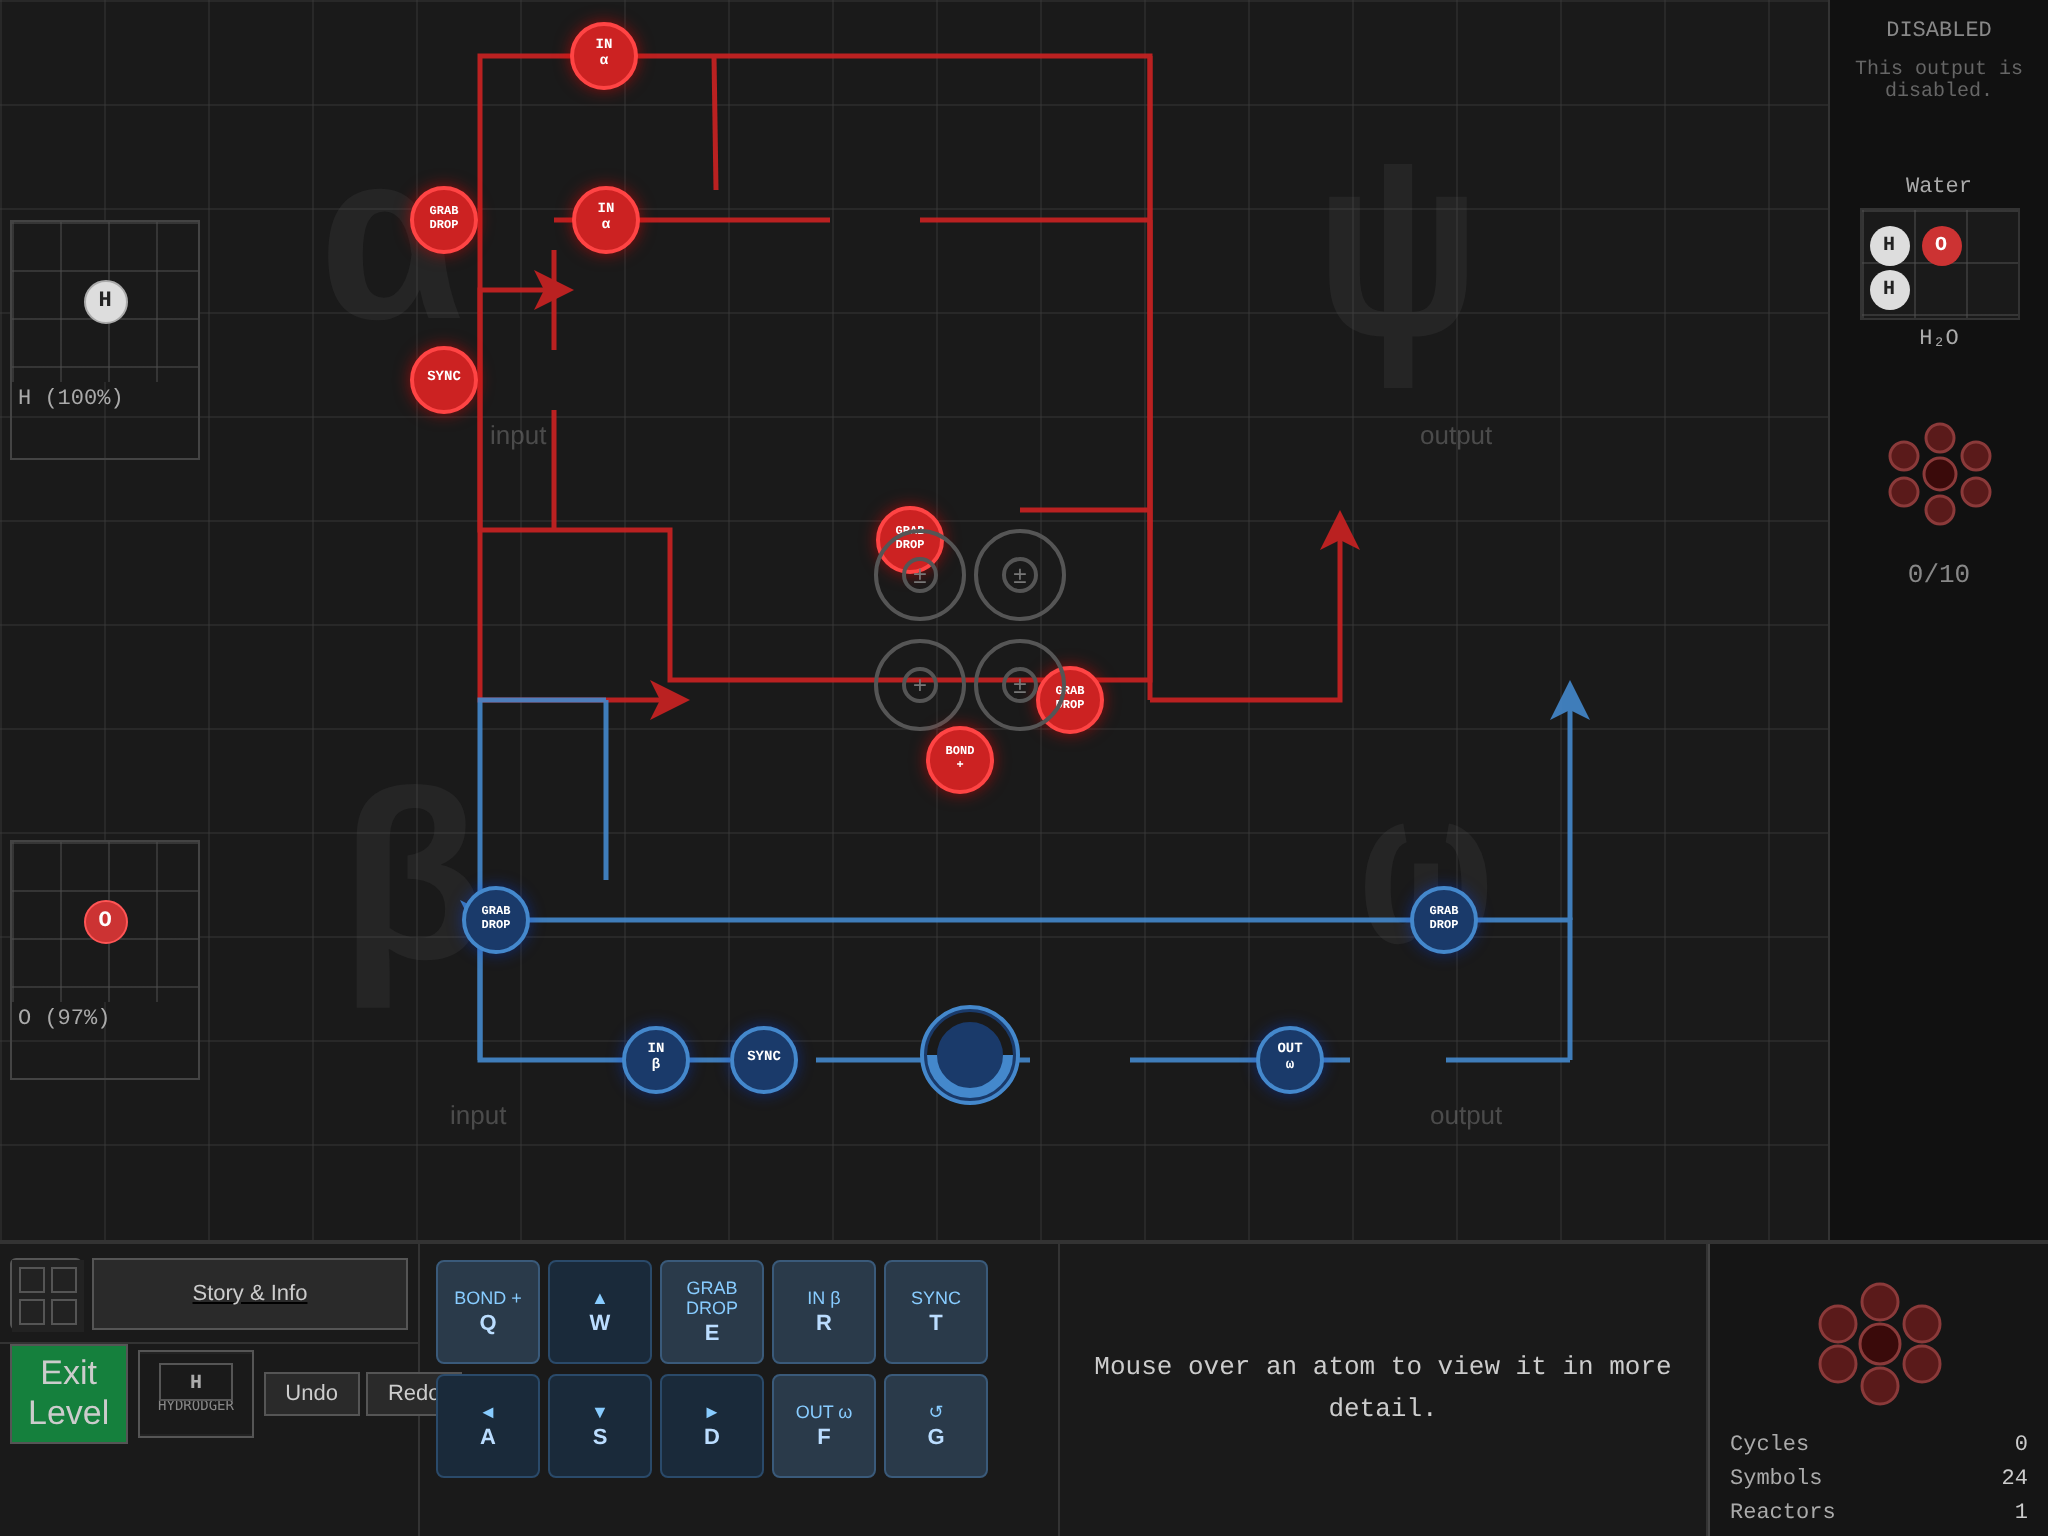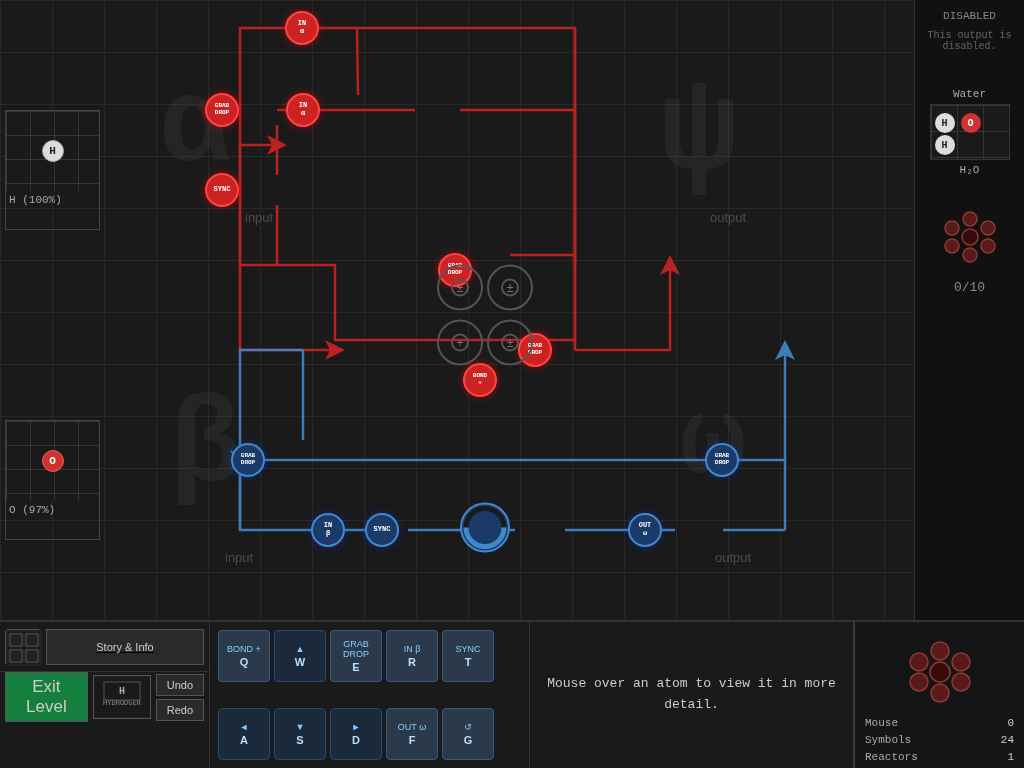--- a/index.html
+++ b/index.html
@@ -207,38 +207,37 @@
     .bl-middle {
       display: flex; align-items: center;
       padding: 5px; gap: 5px; height: 50px;
     }
     .hydrodger-box {
       width: 60px; height: 44px;
       background: #222; border: 1px solid #555;
       color: #aaa; font-size: 8px; text-align: center;
       display: flex; align-items: center; justify-content: center;
     }
-    .undo-redo { display: flex; flex-direction: column; gap: 3px; }
+    .undo-redo { display: flex; flex-direction: row; gap: 3px; }
     .undo-btn, .redo-btn {
       background: #2a2a2a; border: 1px solid #555;
       color: #ccc; font-size: 11px; padding: 4px 10px; cursor: pointer;
     }
     .exit-btn {
       background: #15803d; border: 1px solid #555;
       color: #ccc; font-size: 17px; text-align: center;
       padding: 4px 8px; cursor: pointer;
     }
 
     
     #keyboard-area {
       width: 320px;
       padding: 8px;
       display: flex; flex-direction: column; gap: 5px;
       border-right: 1px solid #333;
-      justify-content: space-between;
     }
     .kb-row { display: flex; gap: 4px; }
     .kb-btn {
       width: 52px; height: 52px;
       background: #2a3a4a;
       border: 1px solid #3a5a7a;
       border-radius: 4px;
       display: flex; flex-direction: column;
       align-items: center; justify-content: center;
       cursor: pointer;
@@ -564,21 +563,21 @@
           <circle cx="56" cy="25" r="9" fill="#5a1a1a"></circle>
           <circle cx="56" cy="45" r="9" fill="#5a1a1a"></circle>
           <circle cx="35" cy="56" r="9" fill="#5a1a1a"></circle>
           <circle cx="14" cy="45" r="9" fill="#5a1a1a"></circle>
           <circle cx="14" cy="25" r="9" fill="#5a1a1a"></circle>
           <circle cx="35" cy="35" r="10" fill="#3a0a0a"></circle>
         </g>
       </svg>
     </div>
     <div class="stats-row">
-      <span>Mouse</span>
+      <span>Cycles</span>
       <span class="stats-val">0</span>
     </div>
     <div class="stats-row">
       <span>Symbols</span>
       <span class="stats-val">24</span>
     </div>
     <div class="stats-row">
       <span>Reactors</span>
       <span class="stats-val">1</span>
     </div>

